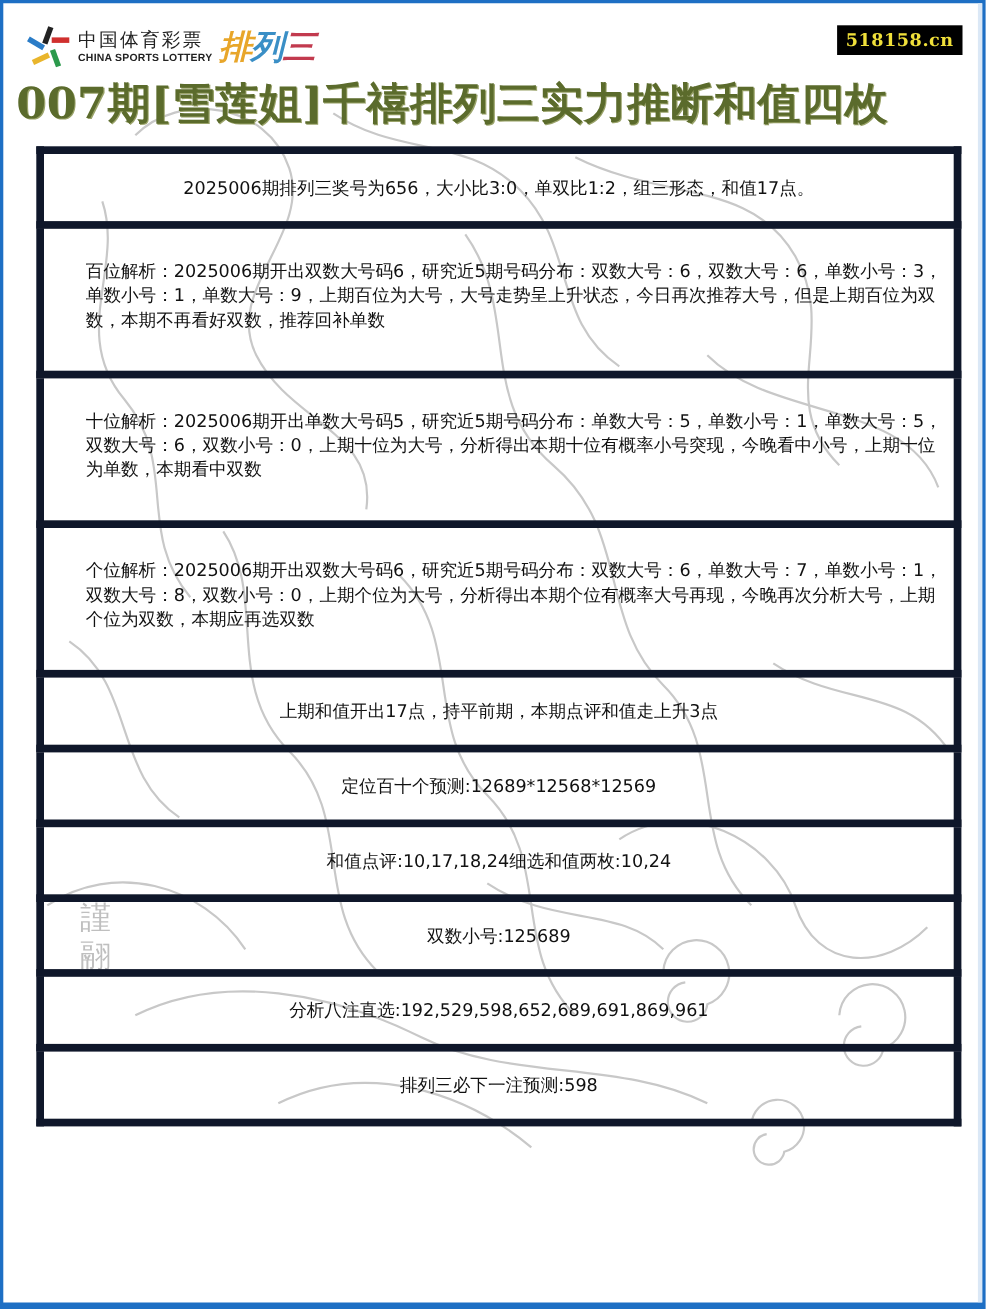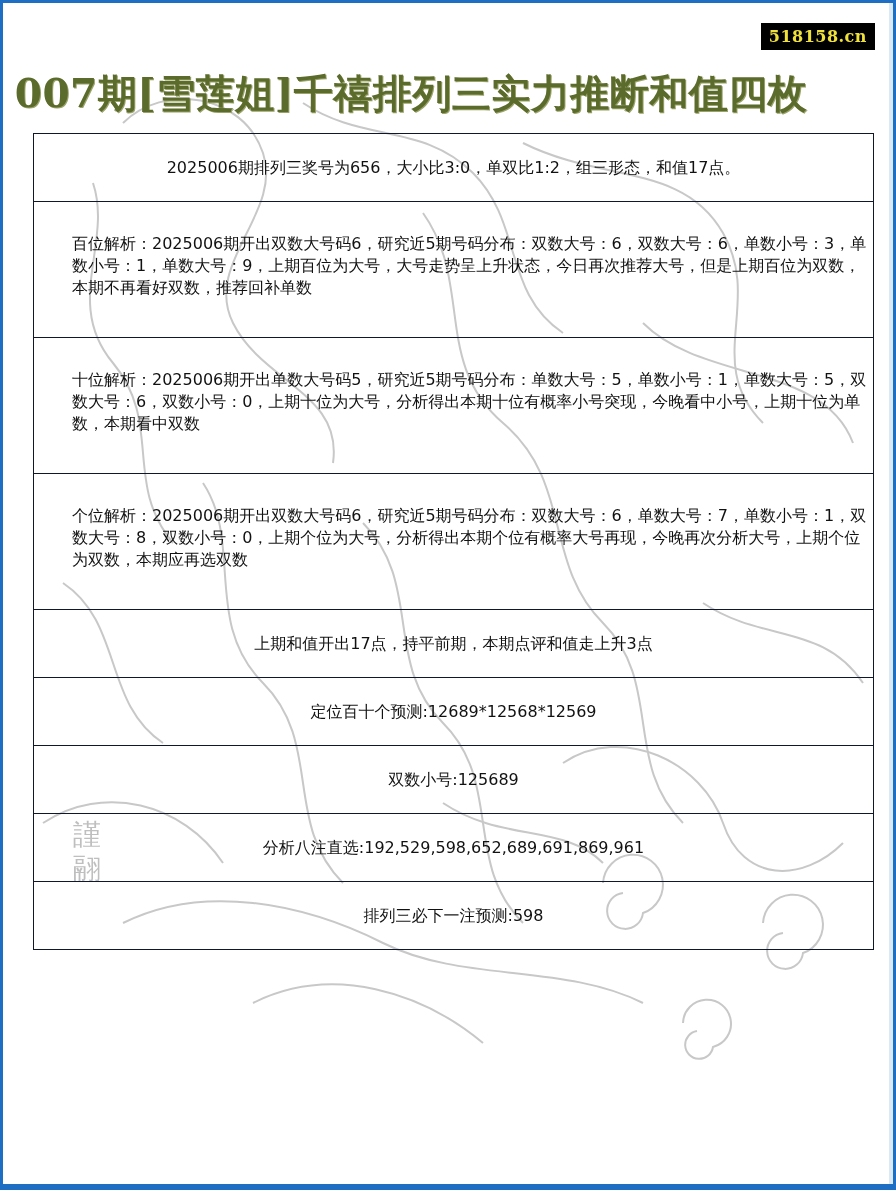--- a/index.html
+++ b/index.html
@@ -63,21 +63,21 @@
       font-family: "DejaVu Serif", serif;
       font-size: 39px; color: #5b6b2c;
       letter-spacing: 0.5px;
       text-shadow: 1px 1px 0 #9aa36a;
     }
     .content-table {
       position: absolute; left: 30px; top: 130px; width: 841px;
       border-collapse: collapse; z-index: 2;
     }
     .content-table td {
-      border: 1px solid #0f172a;
+      border: 7px solid #0f172a;
       font-family: "DejaVu Sans", sans-serif;
       font-size: 16px; color: #111111;
       line-height: 22px;
       background: transparent;
     }
     .row-center td { text-align: center; height: 68px; }
     .row-para td { text-align: left; height: 136px; padding: 0 4px; vertical-align: middle; }
     .row-para .para { display: block; margin-top: -8px; margin-left: 34px; }
     .seal {
       position: absolute; left: 64px; top: 815px; width: 40px; height: 70px;
@@ -113,20 +113,38 @@
       <path d="M40 760 C100 720, 180 740, 220 800"></path>
     </g>
   </svg>
 
   <div class="seal">
     <div>謹</div>
     <div>翮</div>
   </div>
 
   <div class="header">
+    <div class="logo">
+      <svg class="logo-star" viewBox="0 0 44 44">
+        <rect x="18" y="3" width="5" height="16" fill="#222" transform="rotate(20 20 11)"></rect>
+        <rect x="24" y="13" width="16" height="5" fill="#d0302e"></rect>
+        <rect x="2" y="16" width="16" height="5" fill="#2a7cc7" transform="rotate(30 10 18)"></rect>
+        <rect x="6" y="30" width="16" height="5" fill="#e9b52c" transform="rotate(-25 14 32)"></rect>
+        <rect x="25" y="24" width="5" height="16" fill="#2c9a4c" transform="rotate(-20 27 32)"></rect>
+      </svg>
+      <div class="logo-text">
+        <span class="logo-cn">中国体育彩票</span>
+        <span class="logo-en">CHINA SPORTS LOTTERY</span>
+      </div>
+      <div class="logo-brand">
+        <span class="c1">排</span>
+        <span class="c2">列</span>
+        <span class="c3">三</span>
+      </div>
+    </div>
 
     <div class="site-badge">518158.cn</div>
 
     <h1 class="title">007期[雪莲姐]千禧排列三实力推断和值四枚</h1>
   </div>
 
   <table class="content-table">
     <tbody>
       <tr class="row-center">
         <td>2025006期排列三奖号为656，大小比3:0，单双比1:2，组三形态，和值17点。</td>
@@ -146,20 +164,23 @@
           <span class="para">个位解析：2025006期开出双数大号码6，研究近5期号码分布：双数大号：6，单数大号：7，单数小号：1，双数大号：8，双数小号：0，上期个位为大号，分析得出本期个位有概率大号再现，今晚再次分析大号，上期个位为双数，本期应再选双数</span>
         </td>
       </tr>
       <tr class="row-center">
         <td>上期和值开出17点，持平前期，本期点评和值走上升3点</td>
       </tr>
       <tr class="row-center">
         <td>定位百十个预测:12689*12568*12569</td>
       </tr>
       <tr class="row-center">
+        <td>和值点评:10,17,18,24细选和值两枚:10,24</td>
+      </tr>
+      <tr class="row-center">
         <td>双数小号:125689</td>
       </tr>
       <tr class="row-center">
         <td>分析八注直选:192,529,598,652,689,691,869,961</td>
       </tr>
       <tr class="row-center">
         <td>排列三必下一注预测:598</td>
       </tr>
     </tbody>
   </table>

